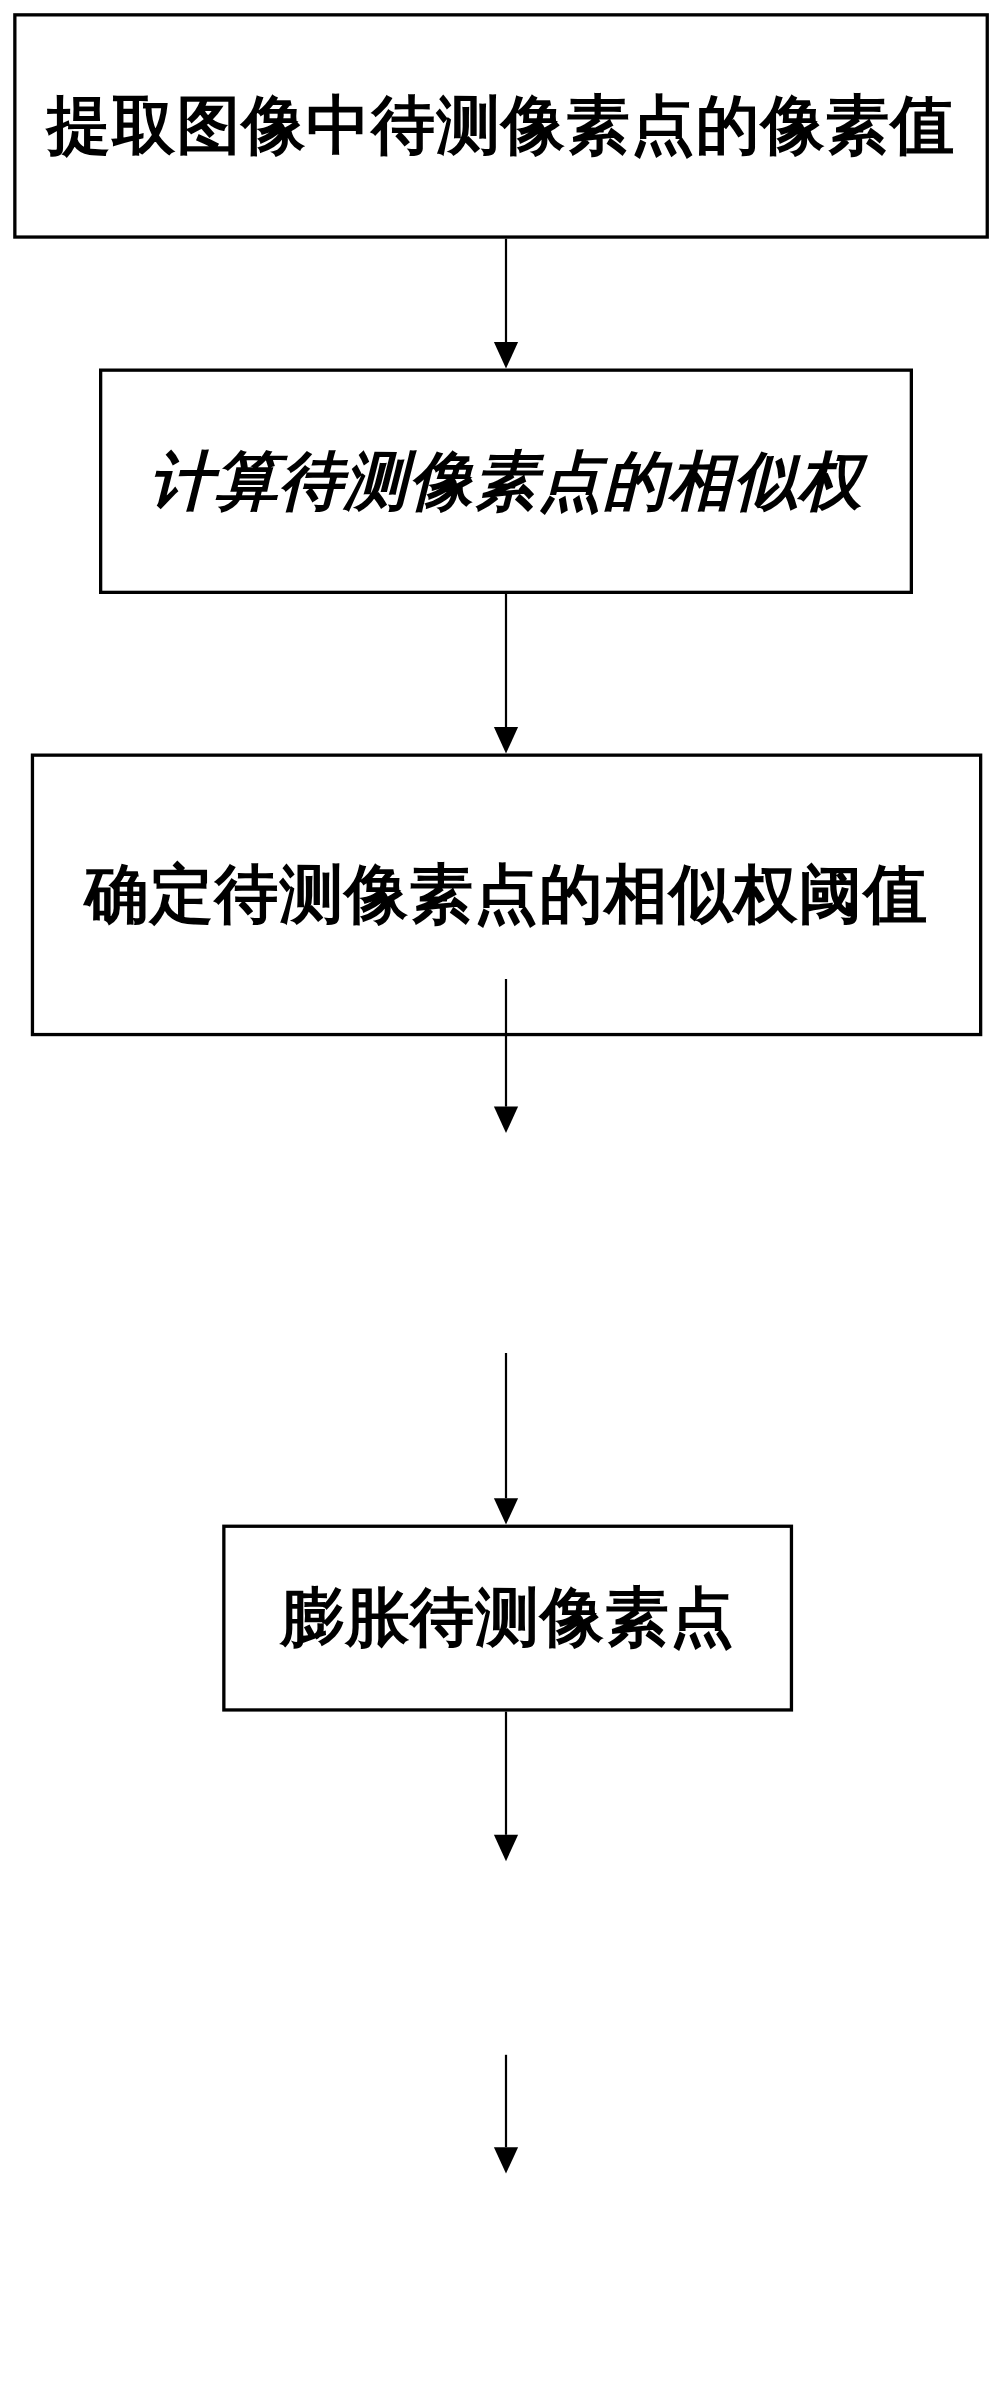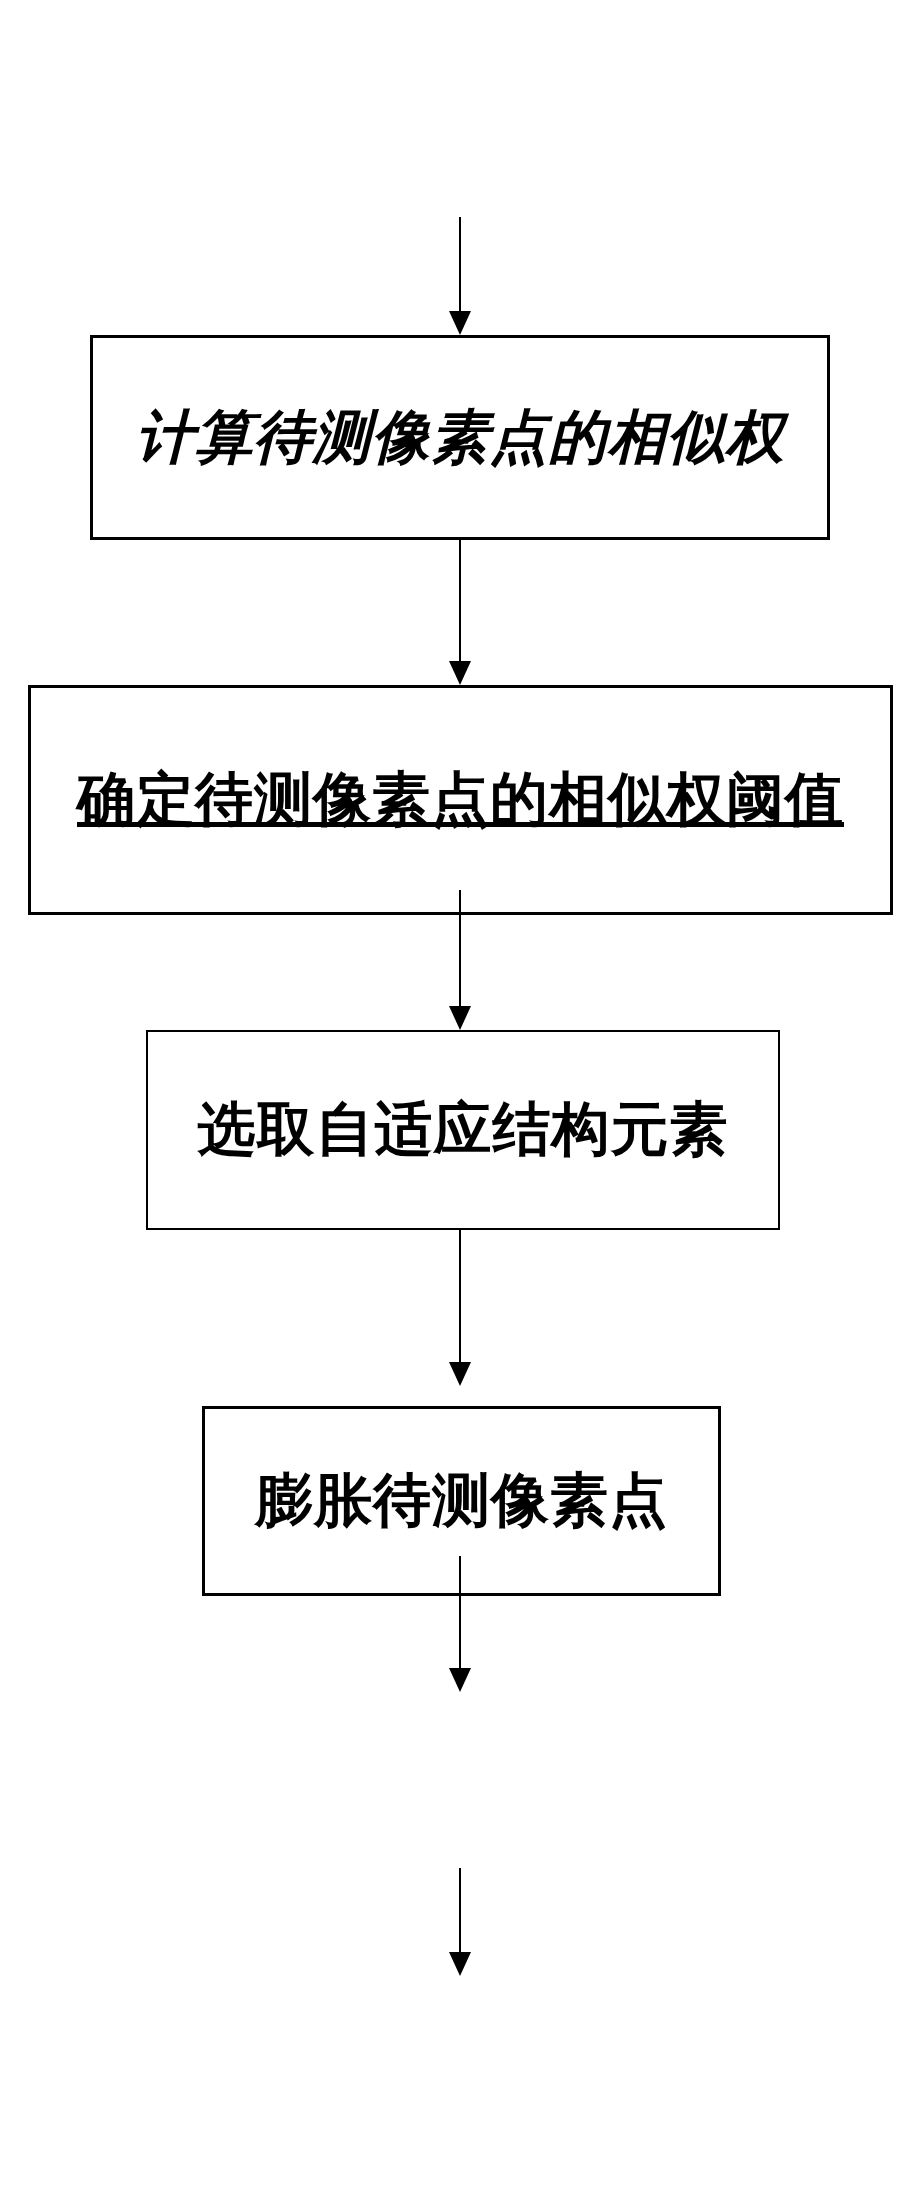--- a/index.html
+++ b/index.html
@@ -49,38 +49,41 @@
     width: 0;
     height: 0;
     border-left: 11px solid transparent;
     border-right: 11px solid transparent;
     border-top: 24px solid #000000;
   }
 
   
   #box-1 { left: 12px;  top: 12px;   width: 887px; height: 205px; }
   #box-2 { left: 90px;  top: 335px;  width: 740px; height: 205px; font-style: italic; }
-  #box-3 { left: 28px;  top: 685px;  width: 865px; height: 230px; text-decoration: underline; }
+  #box-3 { left: 28px;  top: 685px;  width: 865px; height: 257px; }
   #box-4 { left: 146px; top: 1030px; width: 634px; height: 200px; border-width: 2px; }
-  #box-5 { left: 202px; top: 1386px; width: 519px; height: 190px; margin-top: 20px; }
+  #box-5 { left: 202px; top: 1386px; width: 519px; height: 170px; }
   #box-6 { left: 202px; top: 1692px; width: 517px; height: 176px; }
   #box-7 { left: 238px; top: 1976px; width: 447px; height: 199px; }
 
   #arrow-1 { left: 448px; top: 217px;  height: 118px; }
   #arrow-2 { left: 448px; top: 540px;  height: 145px; }
   #arrow-3 { left: 448px; top: 890px;  height: 140px; }
   #arrow-4 { left: 448px; top: 1230px; height: 156px; }
   #arrow-5 { left: 448px; top: 1556px; height: 136px; }
   #arrow-6 { left: 448px; top: 1868px; height: 108px; }
 </style>
 </head>
 <body>
 
 <div class="canvas">
 
+  <div class="flow-box" id="box-1">
+    <span>提取图像中待测像素点的像素值</span>
+  </div>
 
   <div class="flow-arrow" id="arrow-1">
     <div class="shaft"></div>
     <div class="head"></div>
   </div>
 
   <div class="flow-box" id="box-2">
     <span>计算待测像素点的相似权</span>
   </div>
 
@@ -91,23 +94,20 @@
 
   <div class="flow-box" id="box-3">
     <span>确定待测像素点的相似权阈值</span>
   </div>
 
   <div class="flow-arrow" id="arrow-3">
     <div class="shaft"></div>
     <div class="head"></div>
   </div>
 
-  <div class="flow-box" id="box-4">
-    <span>选取自适应结构元素</span>
-  </div>
 
   <div class="flow-arrow" id="arrow-4">
     <div class="shaft"></div>
     <div class="head"></div>
   </div>
 
   <div class="flow-box" id="box-5">
     <span>膨胀待测像素点</span>
   </div>
 

